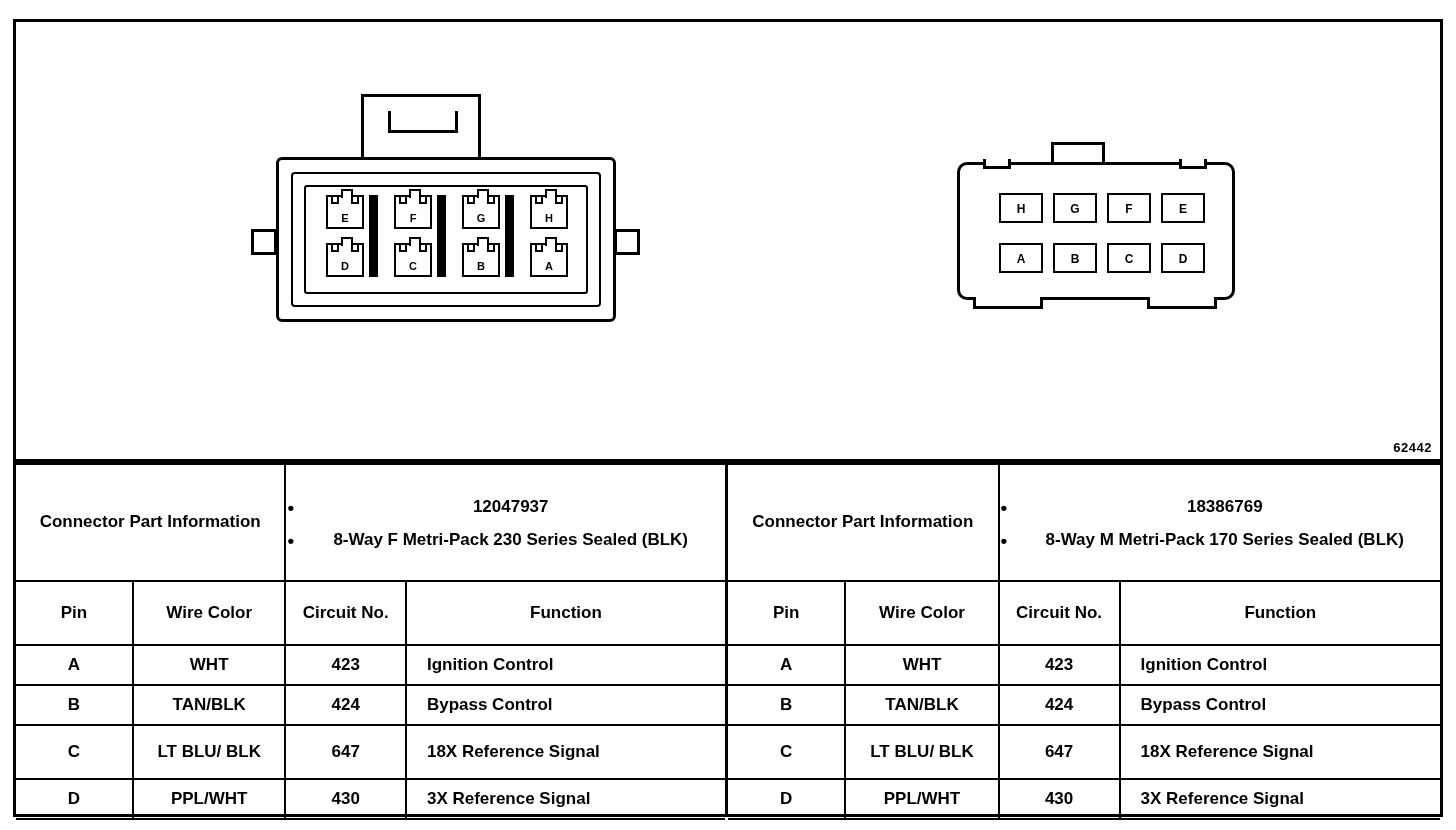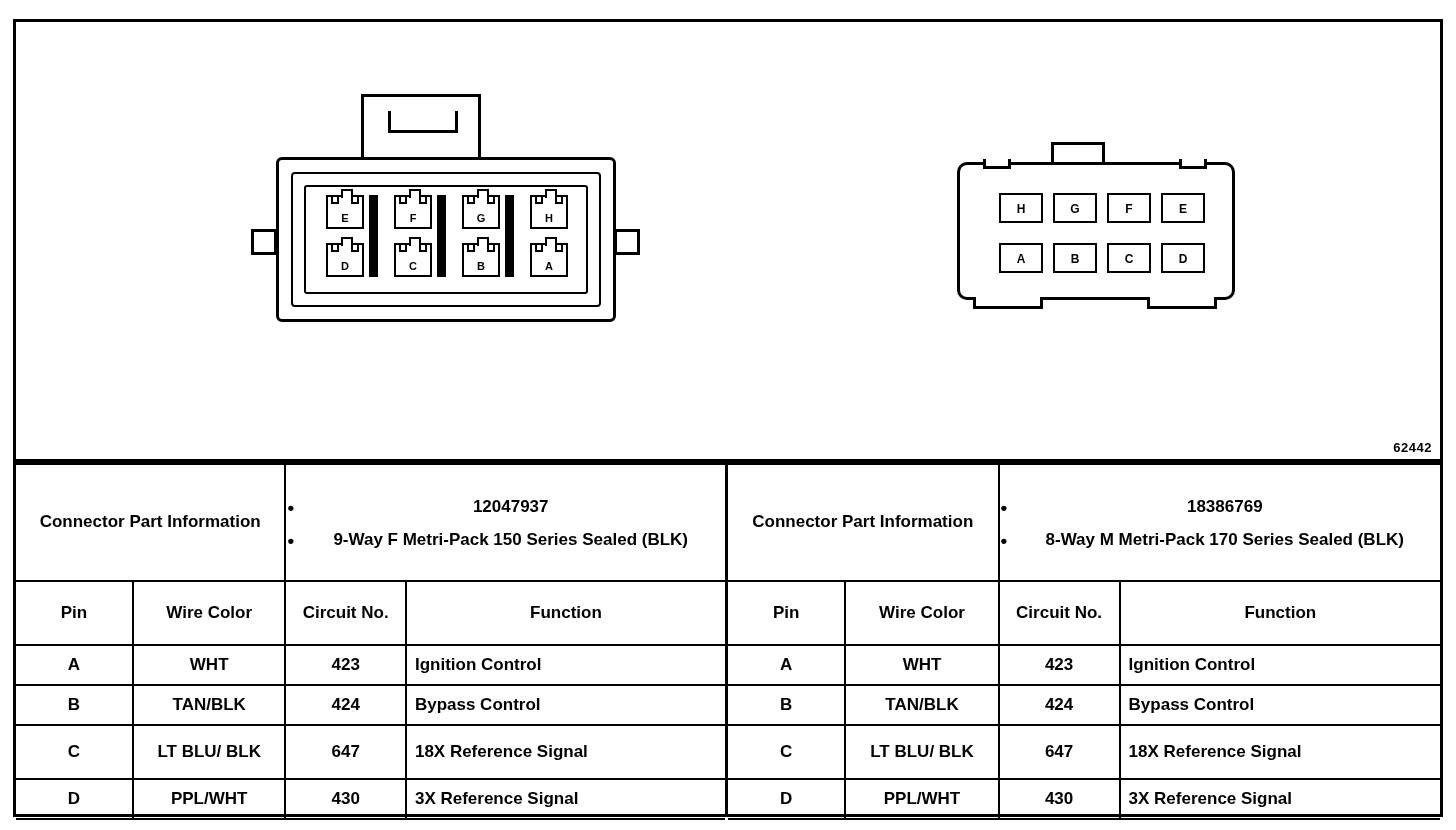--- a/index.html
+++ b/index.html
@@ -301,21 +301,21 @@
     font-weight: bold;
     line-height: 1.25;
   }
   .data-row td {
     height: 38px;
     font-size: 17px;
     font-weight: normal;
   }
   .data-row td.fn {
     text-align: left;
-    padding-left: 8px;
+    padding-left: 20px;
   }
   .data-row.tall td {
     height: 52px;
     line-height: 1.2;
   }
 </style>
 </head>
 <body>
 
 <div class="page">
@@ -419,21 +419,21 @@
           <col style="width:21.5%">
           <col style="width:17%">
           <col style="width:45%">
         </colgroup>
         <tbody>
             <tr>
           <td class="cpi-label outer-l" colspan="2">Connector Part Information</td>
           <td class="cpi-values outer-r" colspan="2">
             <ul>
               <li>12047937</li>
-              <li>9-Way F Metri-Pack 150 Series Sealed (BLK)</li>
+              <li>8-Way F Metri-Pack 230 Series Sealed (BLK)</li>
             </ul>
           </td>
         </tr>
         <tr class="hdr-row">
           <td class="outer-l">Pin</td>
           <td>Wire Color</td>
           <td>Circuit No.</td>
           <td class="outer-r">Function</td>
         </tr>
         <tr class="data-row">

